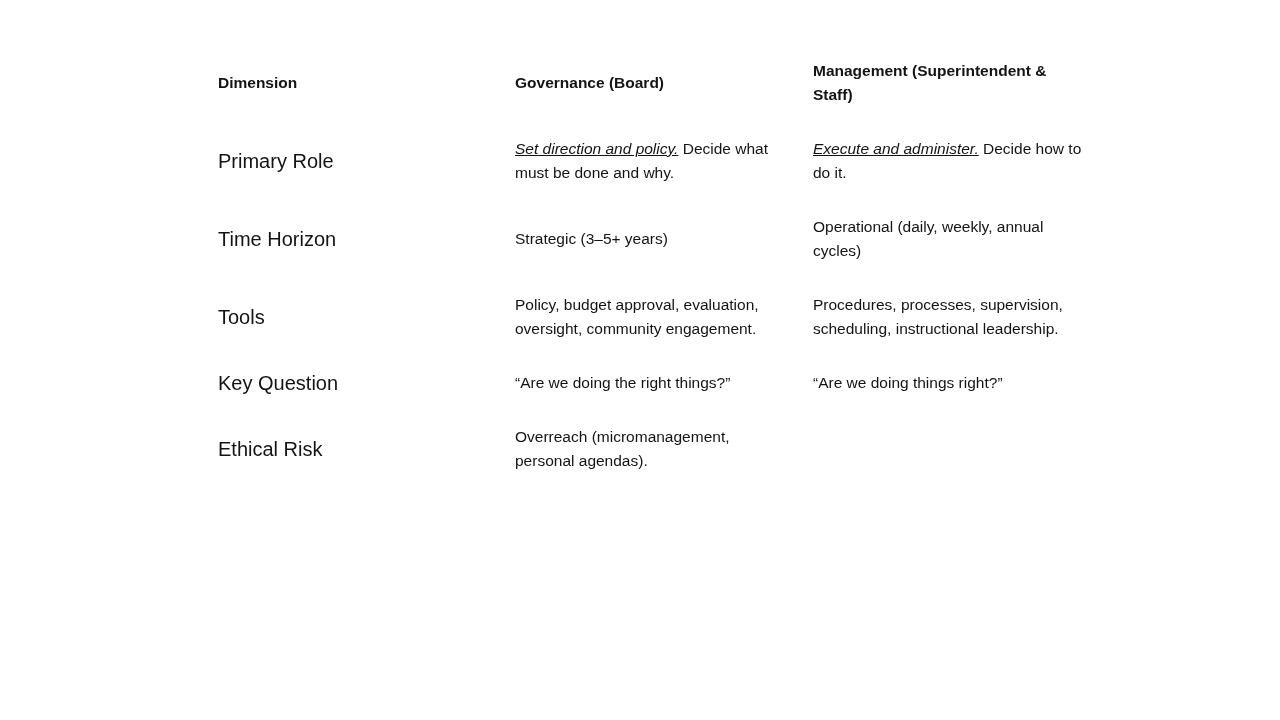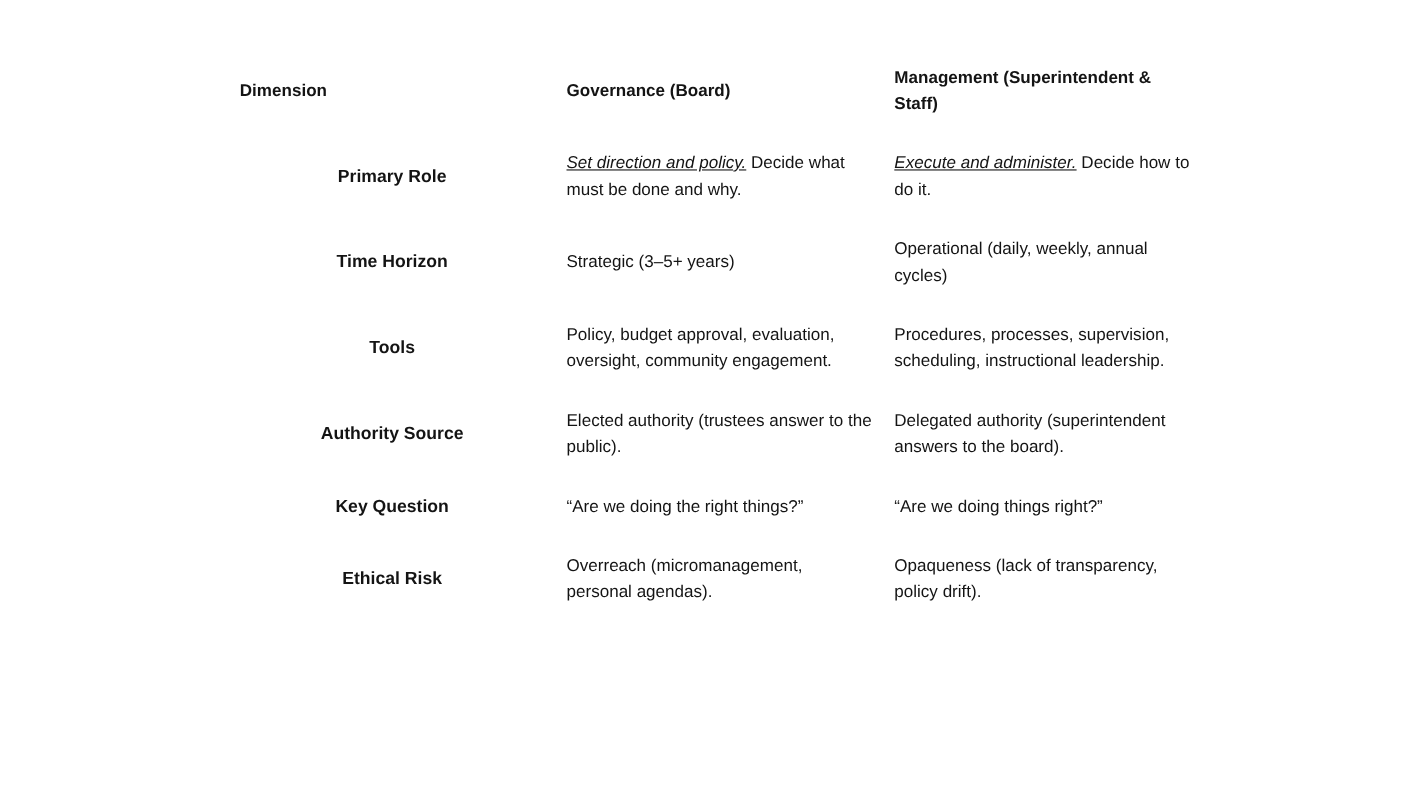--- a/index.html
+++ b/index.html
@@ -33,23 +33,22 @@
   }
   .cell {
     font-size: 15.5px;
     line-height: 24px;
     padding-right: 20px;
   }
   .header-row .cell {
     font-weight: bold;
   }
   .dim {
-    font-weight: bold;
-    font-size: 16px;
-    text-align: center;
+    font-weight: normal;
+    font-size: 20px;
   }
   .it { font-style: italic; text-decoration: underline; }
   .b  { font-weight: normal; }
 </style>
 </head>
 <body>
 
 <div class="slide">
   <div class="table">
 
@@ -71,32 +70,26 @@
       <div class="cell">Strategic (3–5+ years)</div>
       <div class="cell">Operational (daily, weekly, annual cycles)</div>
     </div>
 
     <div class="row">
       <div class="cell dim">Tools</div>
       <div class="cell">Policy, budget approval, evaluation, oversight, community engagement.</div>
       <div class="cell">Procedures, processes, supervision, scheduling, instructional leadership.</div>
     </div>
 
-    <div class="row">
-      <div class="cell dim">Authority Source</div>
-      <div class="cell">Elected authority (trustees answer to the public).</div>
-      <div class="cell">Delegated authority (superintendent answers to the board).</div>
-    </div>
 
     <div class="row">
       <div class="cell dim">Key Question</div>
       <div class="cell">“Are we doing the right things?”</div>
       <div class="cell">“Are we doing things right?”</div>
     </div>
 
     <div class="row">
       <div class="cell dim">Ethical Risk</div>
       <div class="cell">Overreach (micromanagement, personal agendas).</div>
-      <div class="cell">Opaqueness (lack of transparency, policy drift).</div>
     </div>
 
   </div>
 </div>
 
 </body></html>

